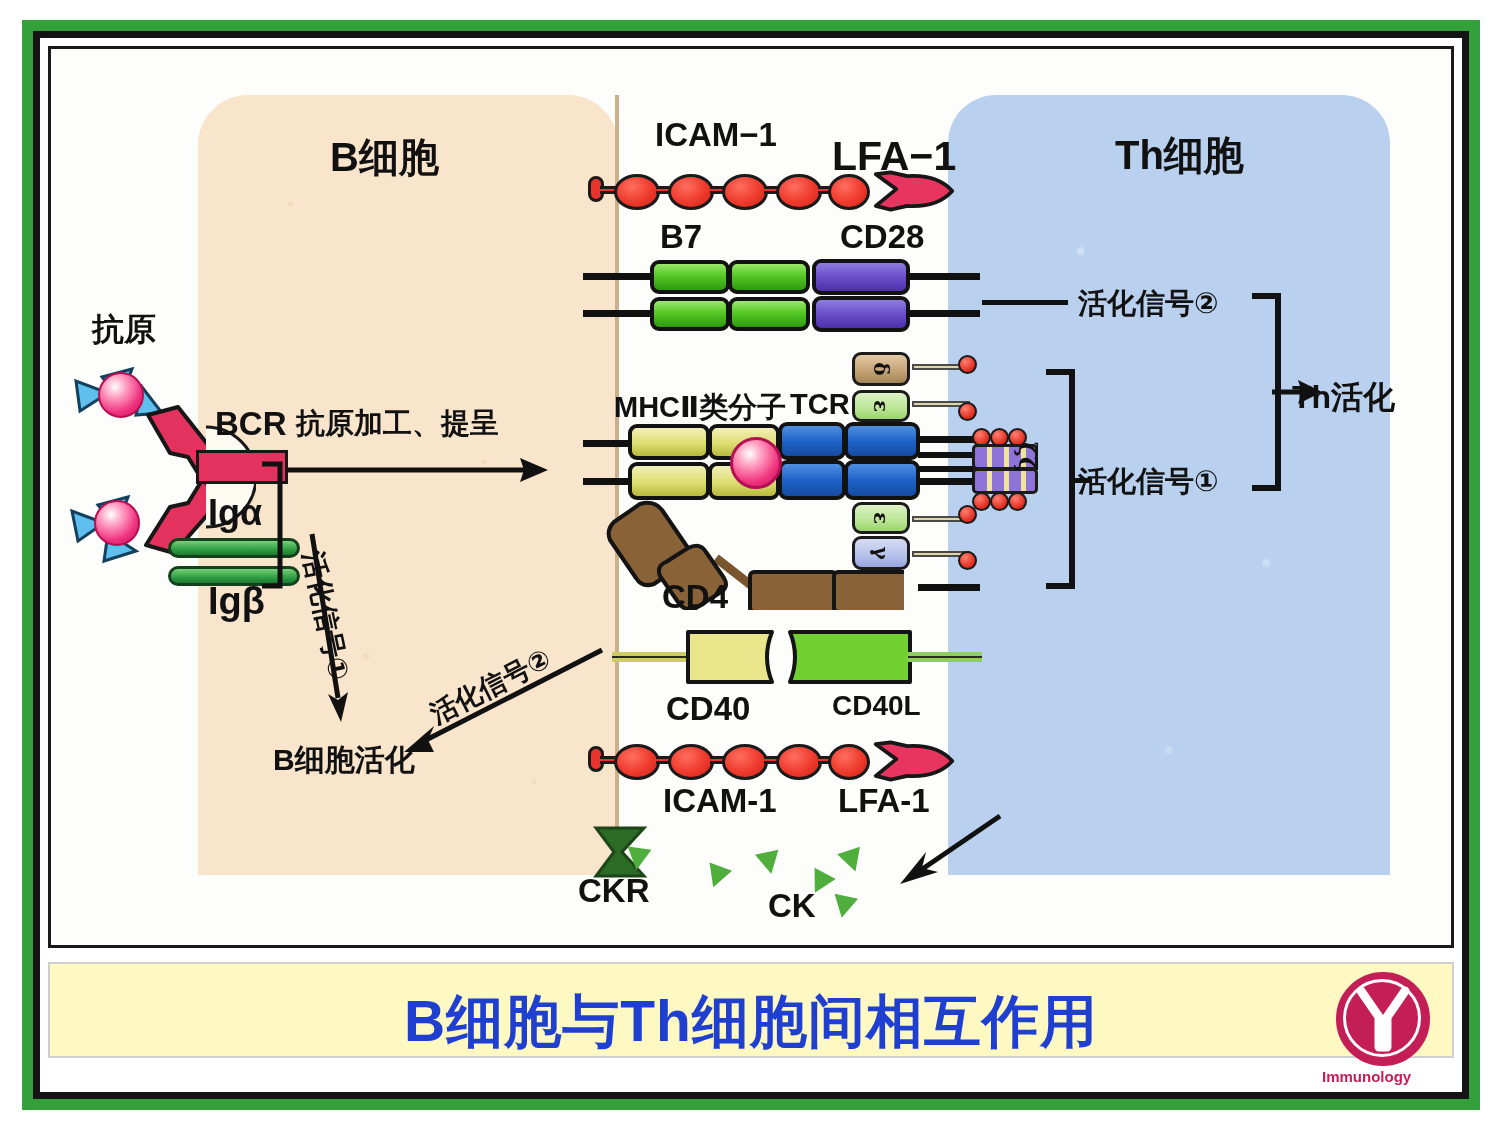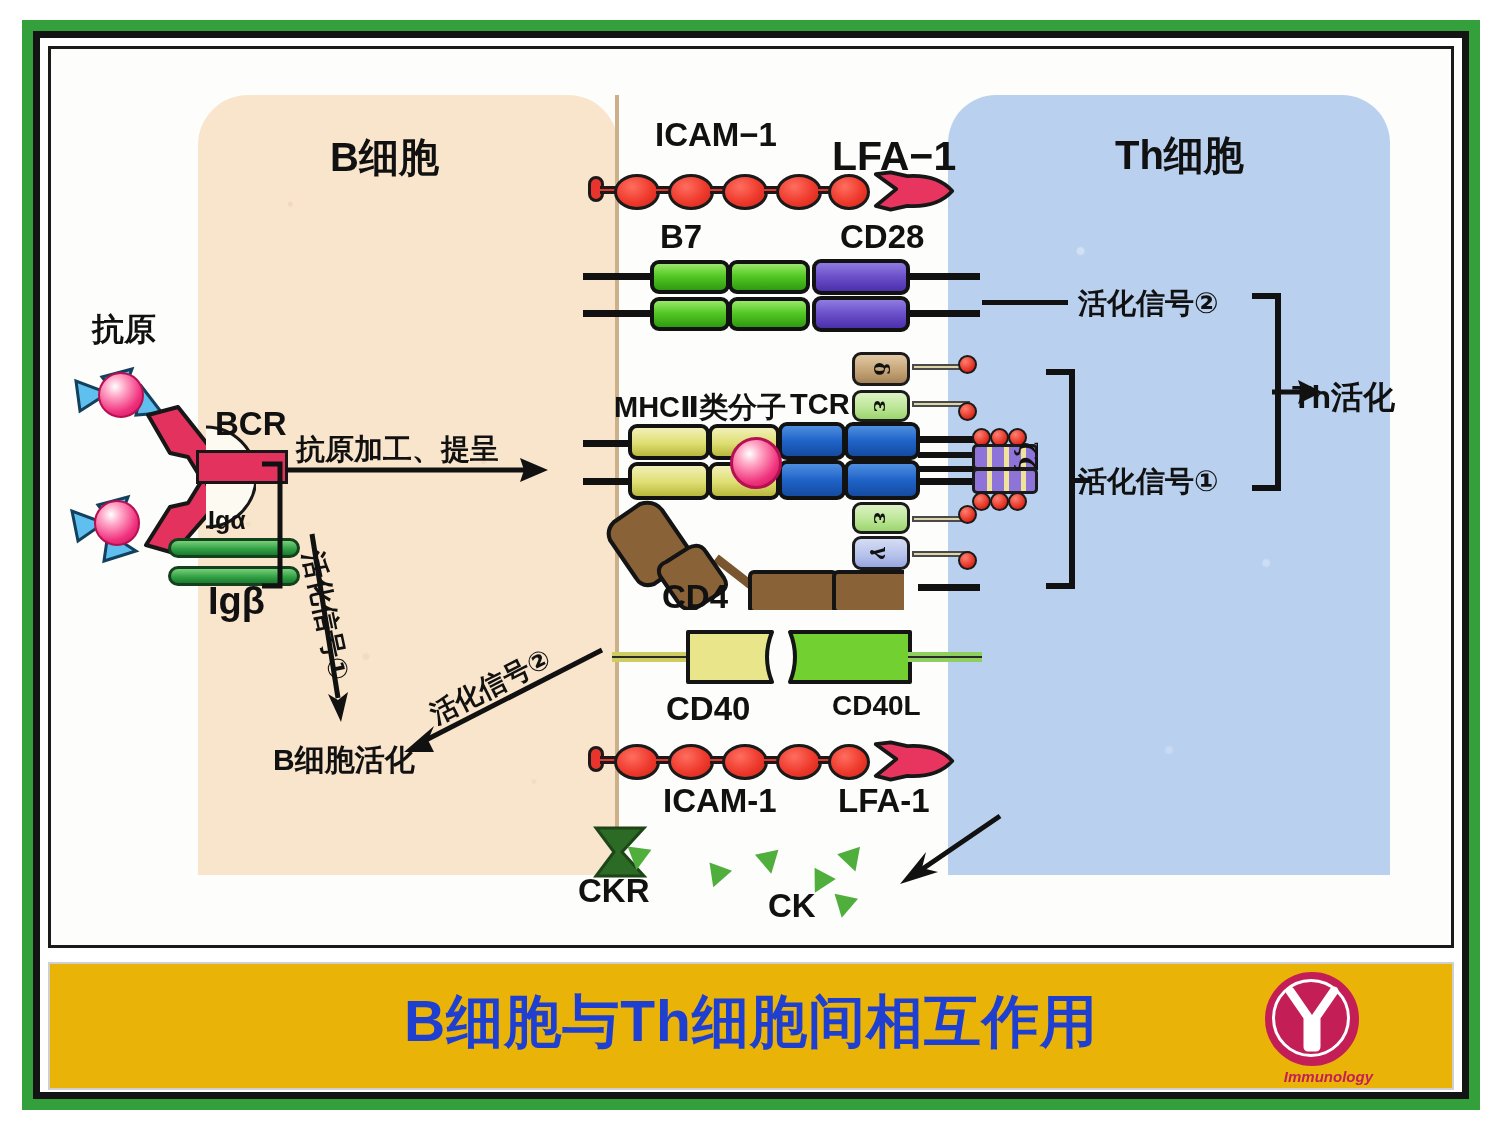--- a/index.html
+++ b/index.html
@@ -92,25 +92,25 @@
       border:3px solid #15401d;box-sizing:border-box;}
   .ag-ball{position:absolute;width:46px;height:46px;border-radius:50%;
       background:radial-gradient(circle at 36% 30%,#ffffff 0%,#ffa8c8 25%,#f0317e 65%,#c5105a 100%);
       border:2.5px solid #b80f52;box-sizing:border-box;z-index:4;}
 
   
   .ck{position:absolute;width:0;height:0;border-left:12px solid transparent;
       border-right:12px solid transparent;border-top:22px solid #4fae3c;}
 
   
-  .banner{position:absolute;left:48px;top:962px;width:1406px;height:128px;background:#eab308;
+  .banner{position:absolute;left:48px;top:962px;width:1406px;height:96px;background:#fef9c3;
       border:2px solid #cfcfcf;box-sizing:border-box;}
   .banner-title{position:absolute;left:0;right:0;top:20px;text-align:center;
       font-size:57px;font-weight:bold;color:#1f3fd0;letter-spacing:1px;}
-  .logo{position:absolute;left:1251px;top:972px;width:122px;height:118px;text-align:right;font-style:italic;}
+  .logo{position:absolute;left:1322px;top:972px;width:122px;height:118px;text-align:left;}
   .logo-circle{position:relative;margin:0 auto;width:88px;height:88px;border-radius:50%;
       background:#c41e57;border:3px solid #c41e57;}
   .logo-ring{position:absolute;left:4px;top:4px;width:72px;height:72px;border-radius:50%;
       border:3px solid #ffffff;}
   .logo-text{font-size:15px;font-weight:bold;color:#c41e57;margin-top:2px;}
 </style>
 </head>
 <body>
 
 <div id="page">
@@ -151,28 +151,28 @@
   </svg>
 
   <svg style="position:absolute;left:196px;top:425px;" width="60" height="104">
     <path d="M10,2 A50,50 0 0,1 10,102" fill="#fdfaf2" stroke="#171717" stroke-width="3"></path>
   </svg>
   <div class="bcr-stem" style="left:196px;top:450px;"></div>
   <div class="lbl" style="left:215px;top:405px;font-size:33px;">BCR</div>
 
   <div class="igbar" style="left:168px;top:538px;"></div>
   <div class="igbar" style="left:168px;top:566px;"></div>
-  <div class="lbl" style="left:208px;top:506px;font-size:25px;">Igα</div>
+  <div class="lbl" style="left:208px;top:492px;font-size:36px;">Igα</div>
   <div class="lbl" style="left:208px;top:580px;font-size:38px;">Igβ</div>
 
   <svg style="position:absolute;left:258px;top:460px;" width="30" height="130">
     <path d="M4,4 H22 V126 H4" fill="none" stroke="#111" stroke-width="5"></path>
   </svg>
 
-  <div class="lbl" style="left:296px;top:430px;font-size:29px;">抗原加工、提呈</div>
+  <div class="lbl" style="left:296px;top:404px;font-size:29px;">抗原加工、提呈</div>
   <svg style="position:absolute;left:284px;top:455px;" width="270" height="40">
     <line x1="2" y1="15" x2="240" y2="15" stroke="#111" stroke-width="5"></line>
     <polygon points="264,15 236,3 240,15 236,27" fill="#111"></polygon>
   </svg>
 
   <svg style="position:absolute;left:300px;top:530px;" width="60" height="200">
     <line x1="12" y1="4" x2="38" y2="168" stroke="#111" stroke-width="5"></line>
     <polygon points="41,192 28,164 38,170 48,162" fill="#111"></polygon>
   </svg>
   <div class="lbl" style="left:330px;top:548px;font-size:27px;transform:rotate(78deg);transform-origin:left top;">活化信号①</div>

